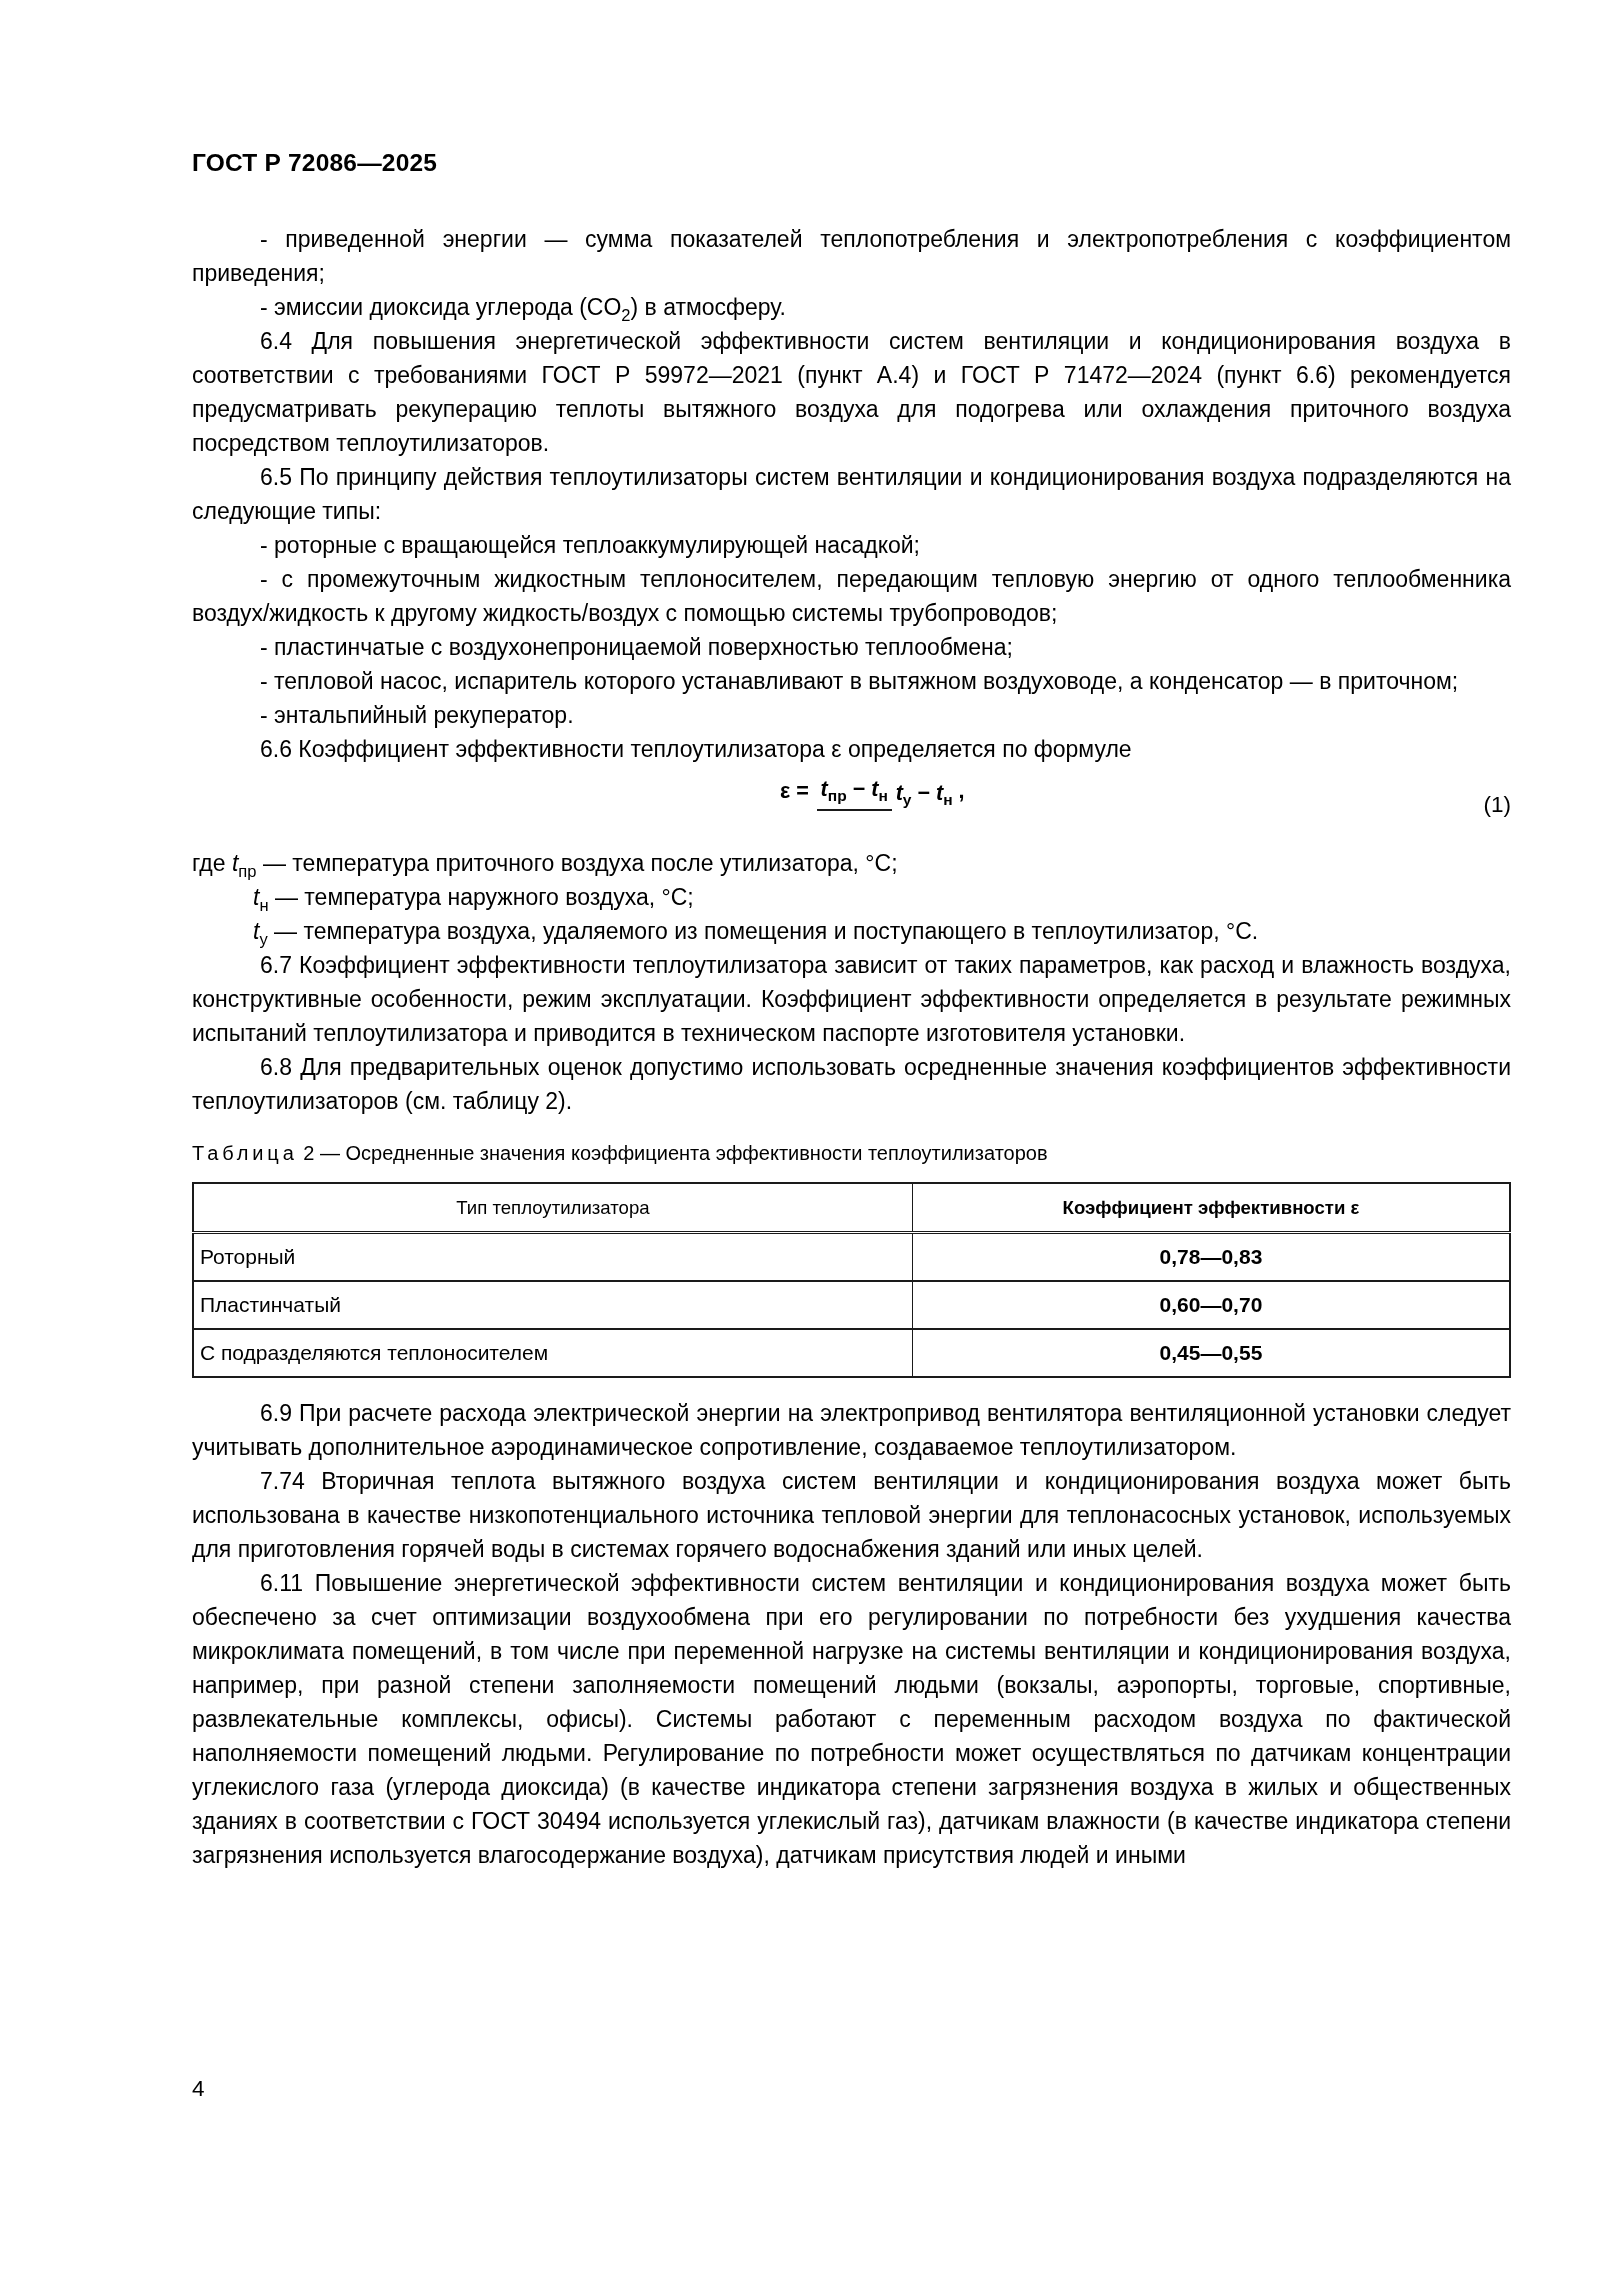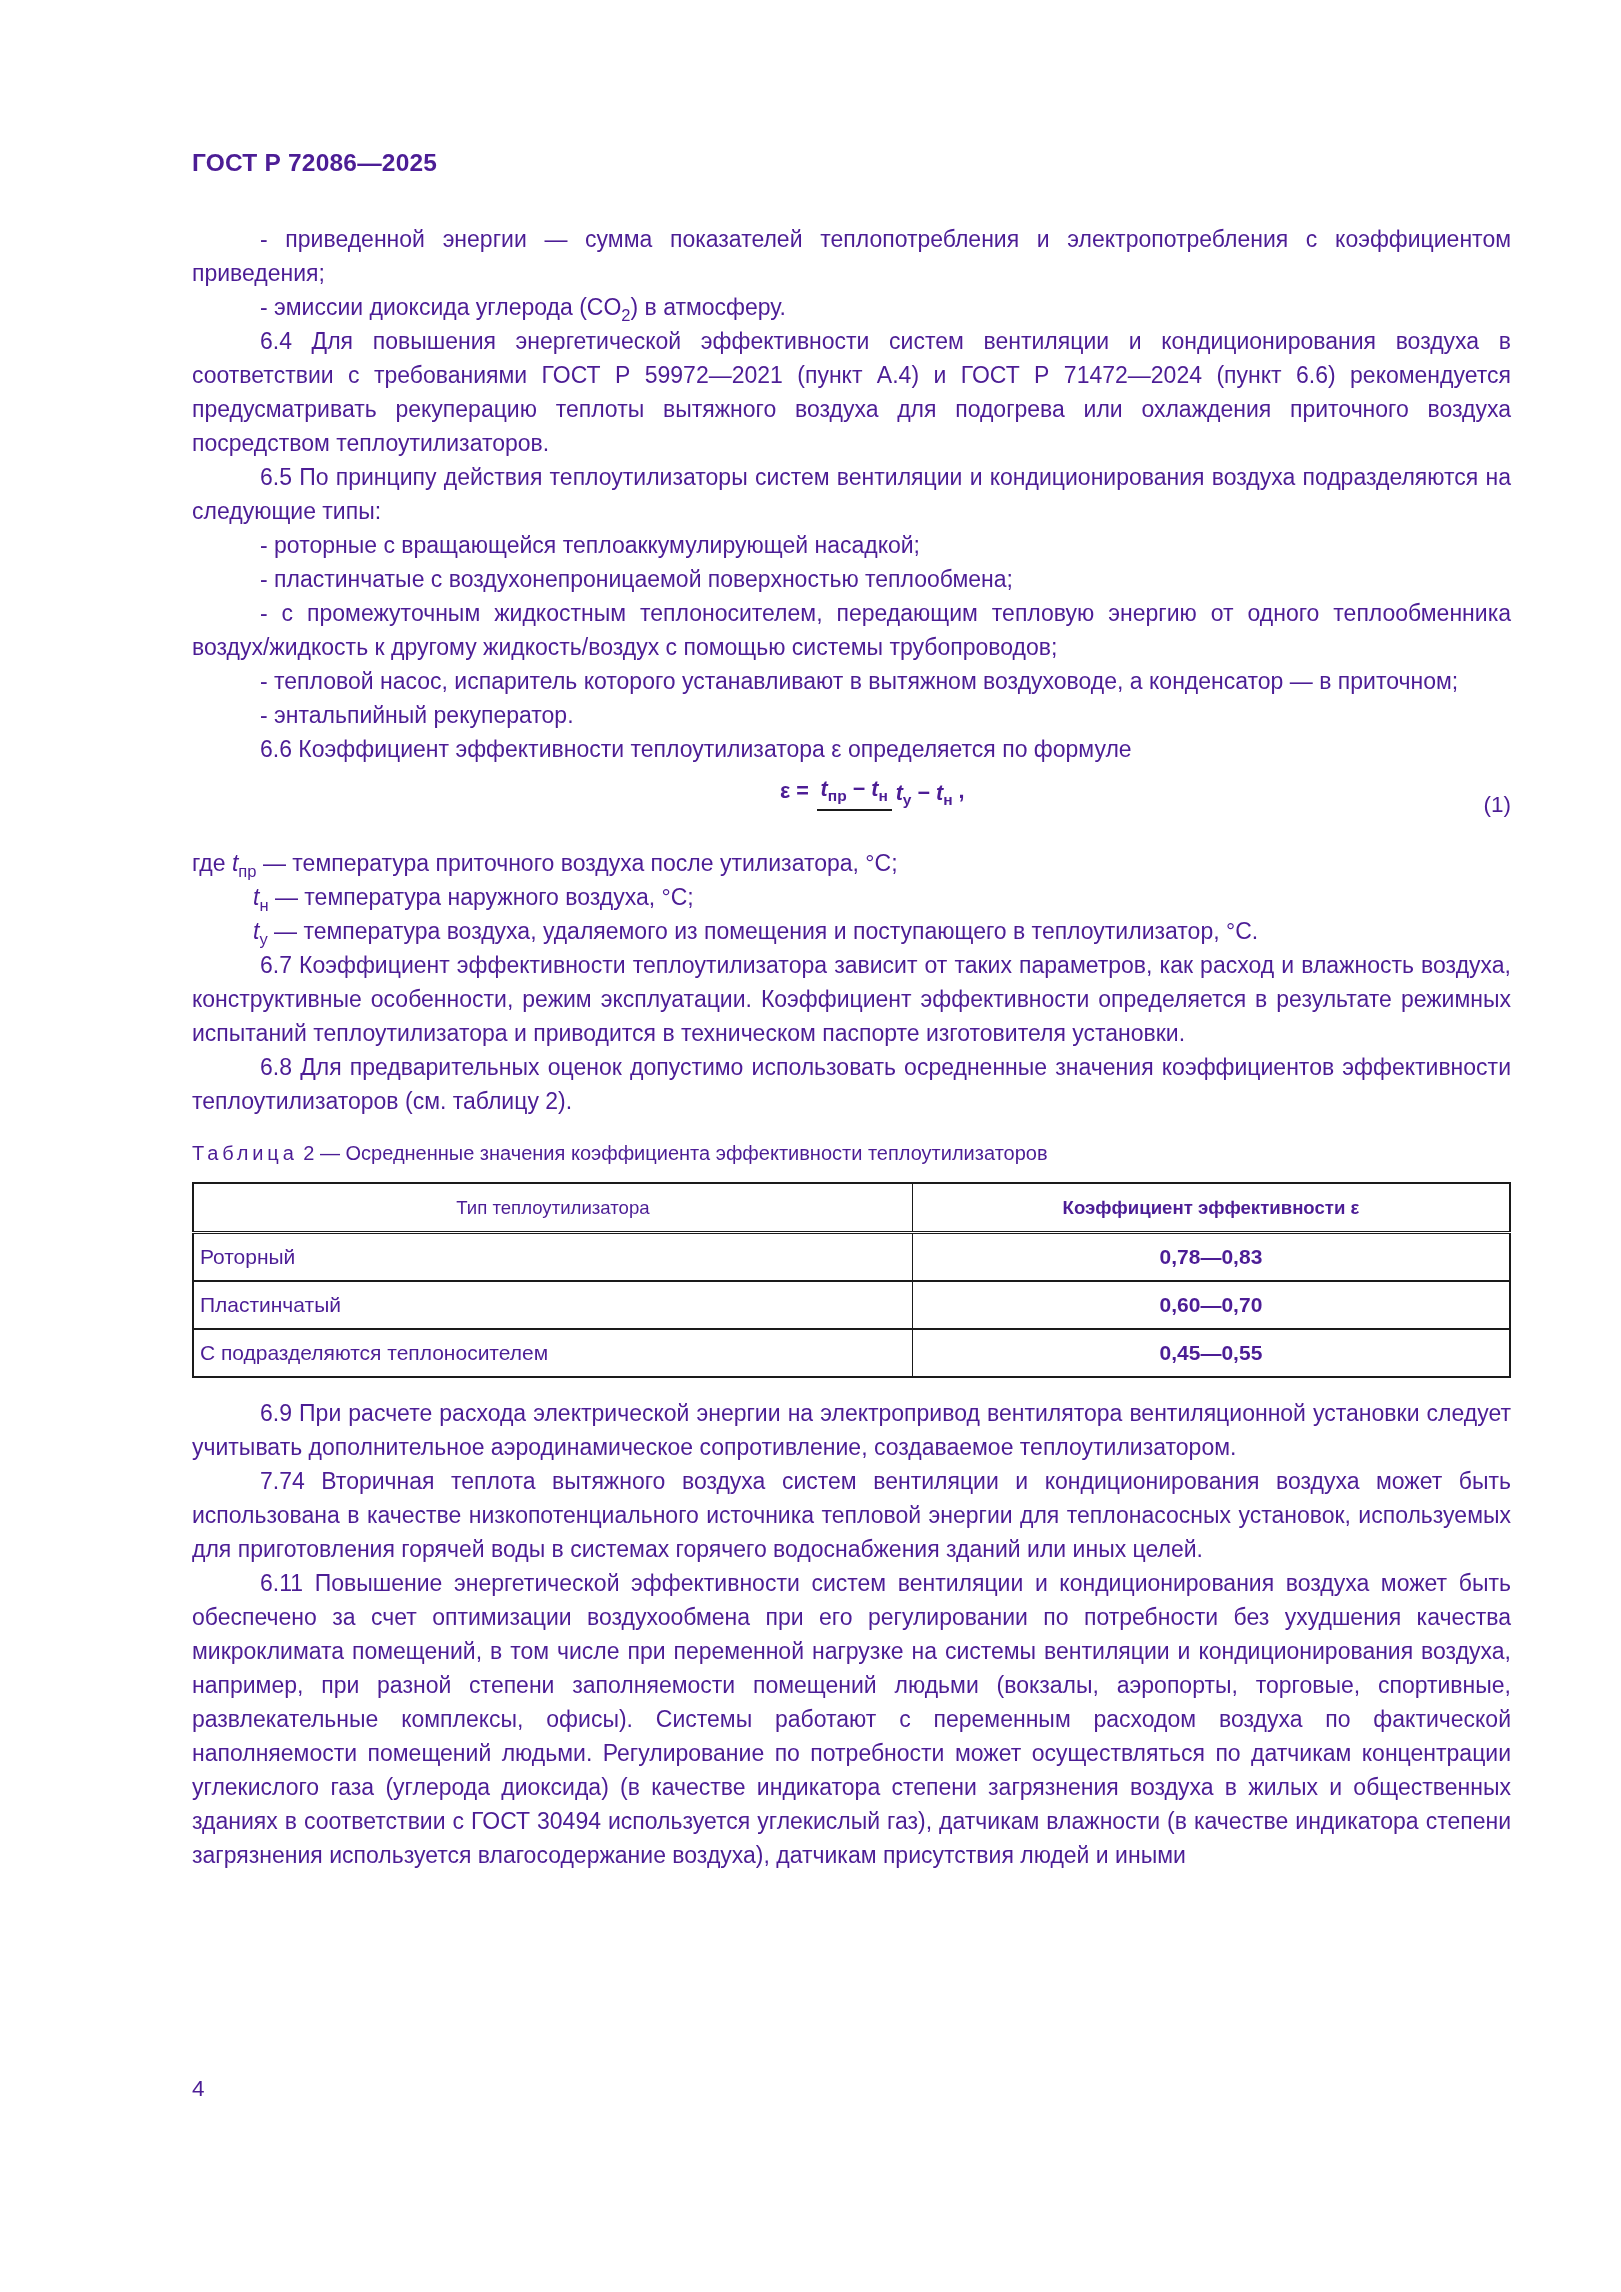--- a/index.html
+++ b/index.html
@@ -1,19 +1,19 @@
 <!DOCTYPE html>
 <html><head>
 <meta charset="utf-8">
 <style>
   html, body { margin: 0; padding: 0; background: #ffffff; }
   body { width: 1621px; height: 2293px; position: relative; overflow: hidden; }
   .page {
     position: absolute; left: 0; top: 0; width: 1621px; height: 2293px;
-    font-family: "Liberation Sans", sans-serif; color: #4c1d95;
+    font-family: "Liberation Sans", sans-serif; color: #000000;
   }
   .doc-header {
     position: absolute; left: 192px; top: 149px;
     font-size: 24.5px; font-weight: bold; letter-spacing: 0.2px;
   }
   .body-text {
     position: absolute; left: 192px; top: 222px; width: 1319px;
     font-size: 23px; line-height: 34px;
   }
   .p { margin: 0; text-align: justify; text-indent: 68px; }
@@ -67,22 +67,22 @@
   <div class="doc-header">ГОСТ Р 72086—2025</div>
 
   <div class="body-text">
 
     <p class="dash-item">-  приведенной энергии — сумма показателей теплопотребления и электропотребления с коэффициентом приведения;</p>
     <p class="dash-item"><span>-  эмиссии диоксида углерода (CO</span><sub>2</sub><span>) в атмосферу.</span></p>
 
     <p class="p">6.4  Для повышения энергетической эффективности систем вентиляции и кондиционирования воздуха в соответствии с требованиями ГОСТ Р 59972—2021 (пункт А.4) и ГОСТ Р 71472—2024 (пункт 6.6) рекомендуется предусматривать рекуперацию теплоты вытяжного воздуха для подогрева или охлаждения приточного воздуха посредством теплоутилизаторов.</p>
     <p class="p">6.5  По принципу действия теплоутилизаторы систем вентиляции и кондиционирования воздуха подразделяются на следующие типы:</p>
     <p class="dash-item">-  роторные с вращающейся теплоаккумулирующей насадкой;</p>
+    <p class="dash-item">-  с промежуточным жидкостным теплоносителем, передающим тепловую энергию от одного теплообменника воздух/жидкость к другому жидкость/воздух с помощью системы трубопроводов;</p>
     <p class="dash-item">-  пластинчатые с воздухонепроницаемой поверхностью теплообмена;</p>
-    <p class="dash-item">-  с промежуточным жидкостным теплоносителем, передающим тепловую энергию от одного теплообменника воздух/жидкость к другому жидкость/воздух с помощью системы трубопроводов;</p>
     <p class="dash-item">-  тепловой насос, испаритель которого устанавливают в вытяжном воздуховоде, а конденсатор — в приточном;</p>
     <p class="dash-item">-  энтальпийный рекуператор.</p>
     <p class="p">6.6  Коэффициент эффективности теплоутилизатора ε определяется по формуле</p>
 
     <div class="formula-row">
       <div class="formula">
         <span>ε =</span>
         <span class="frac">
           <span class="num"><i>t</i><sub>пр</sub><span> − </span><i>t</i><sub>н</sub></span>
           <span class="den"><i>t</i><sub>у</sub><span> − </span><i>t</i><sub>н</sub></span>

